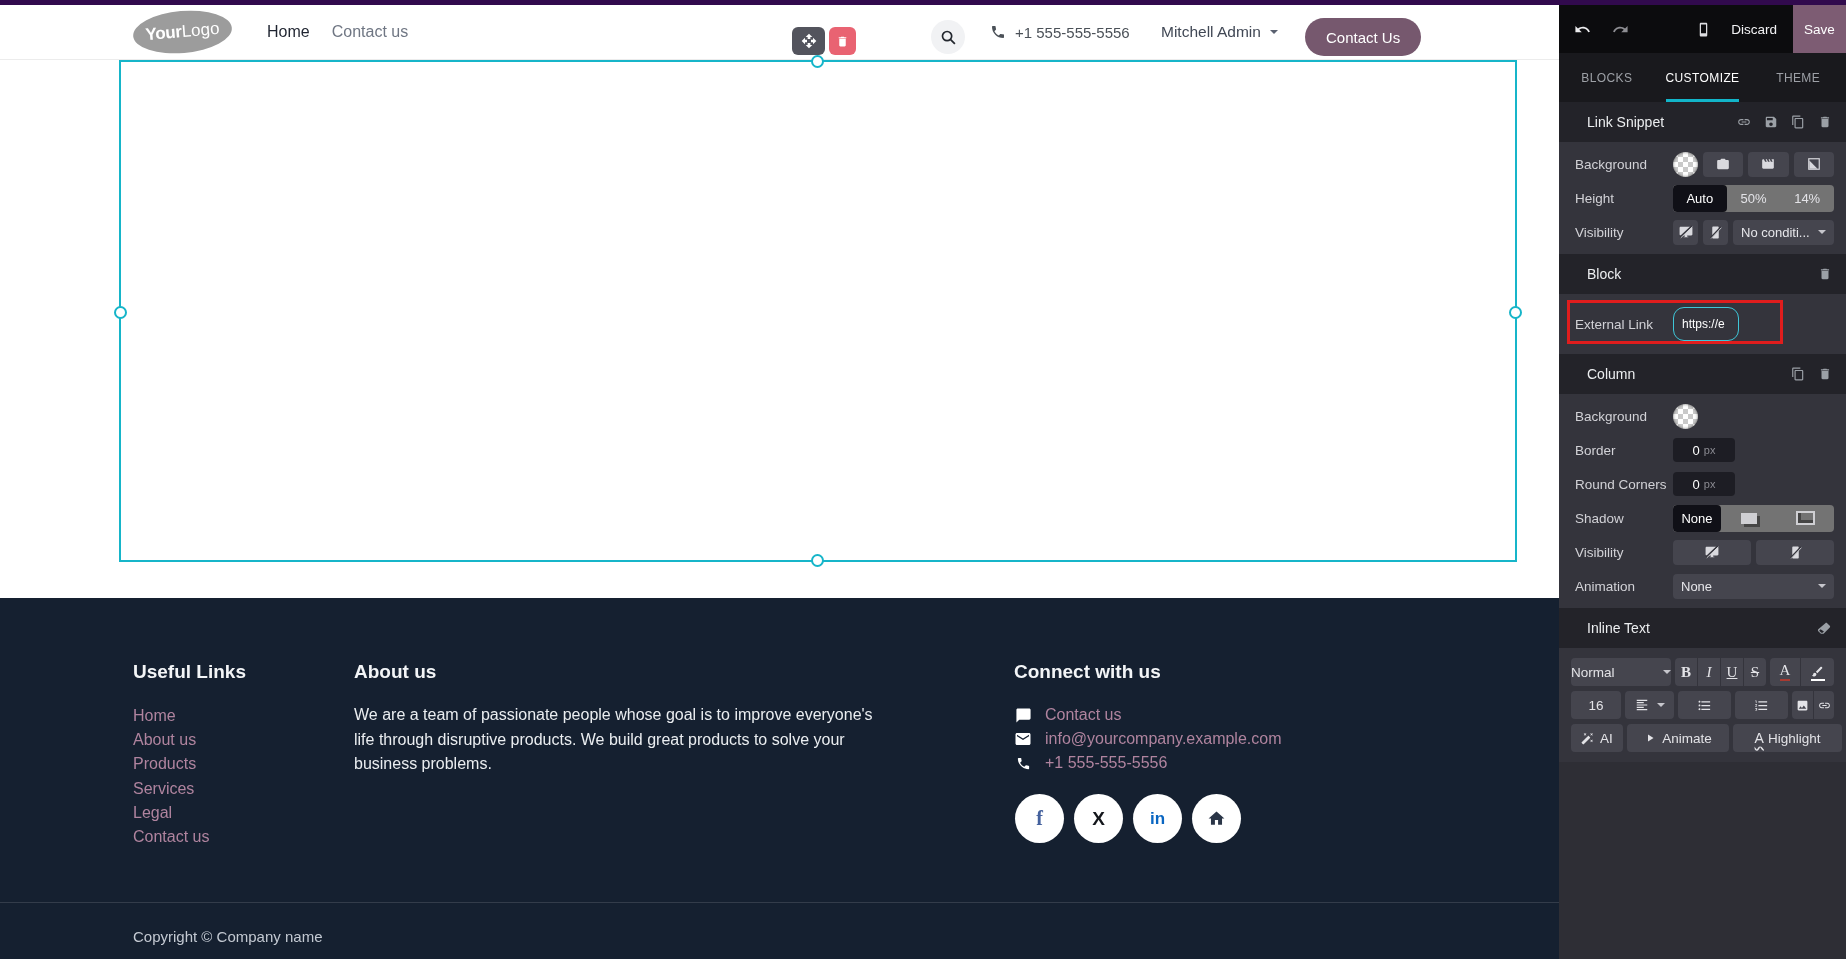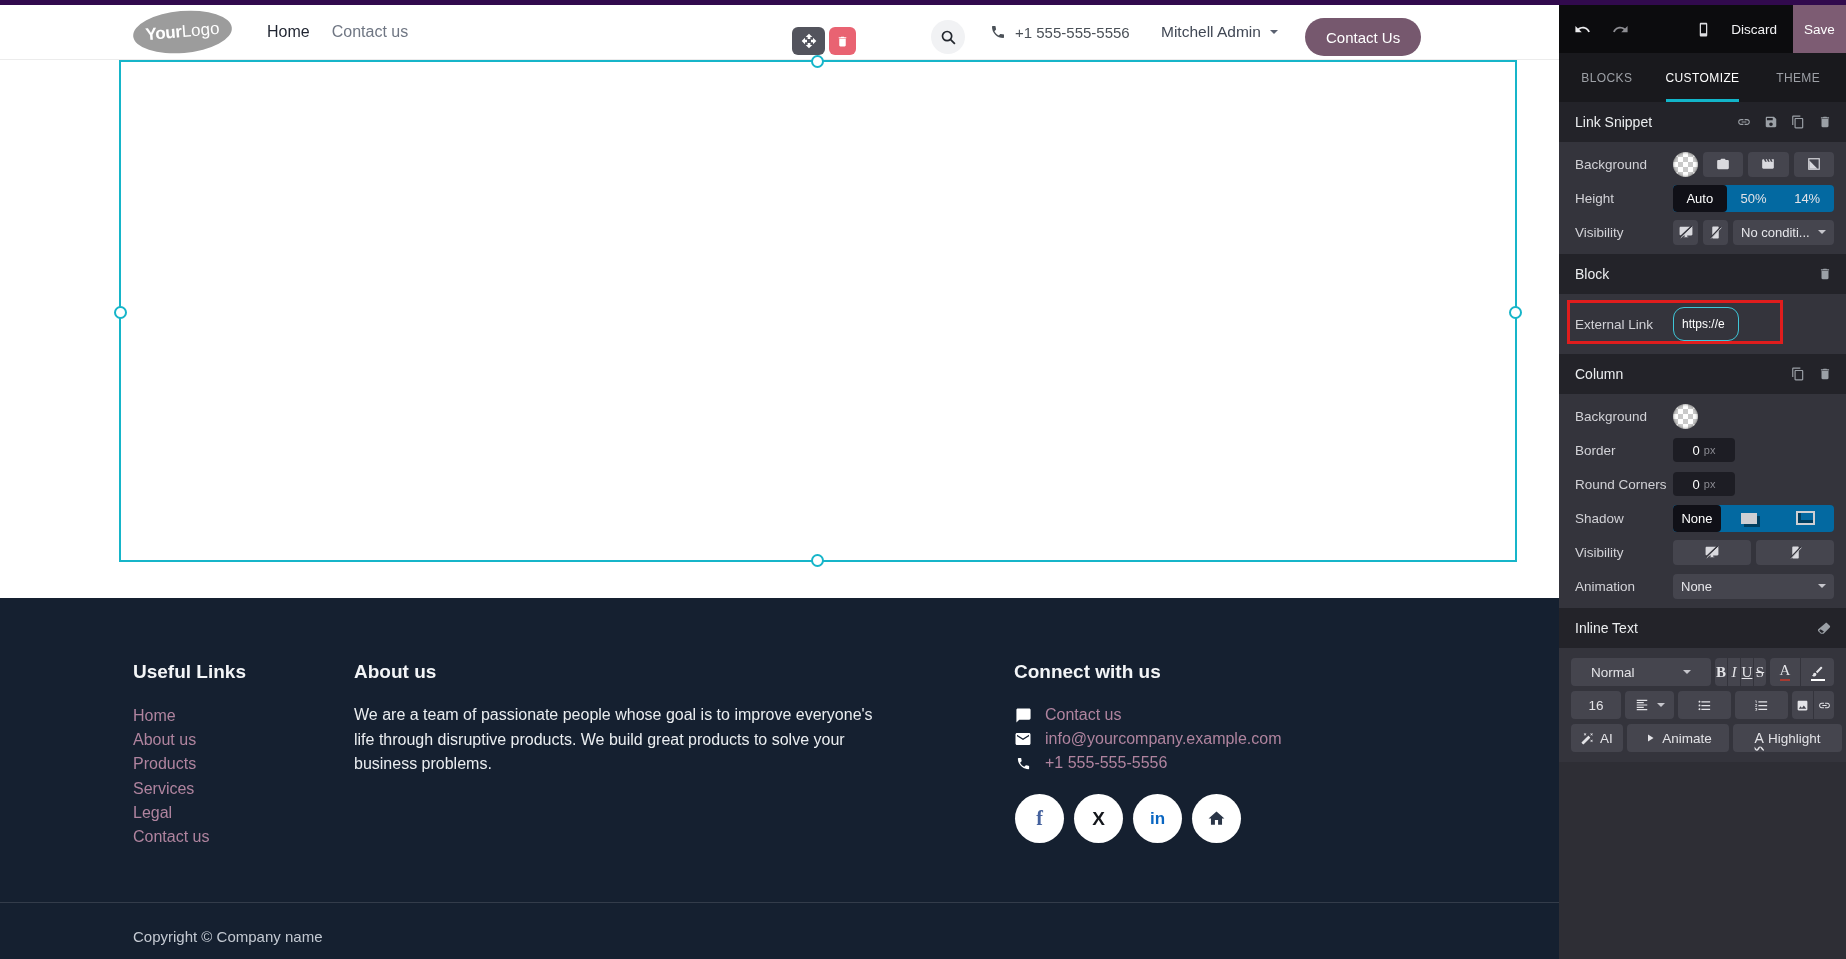--- a/index.html
+++ b/index.html
@@ -65,31 +65,31 @@
   .ptb .u1{margin-left:15px;color:#ececee;display:flex}
   .ptb .u2{margin-left:21px;color:#8e8e93;display:flex}
   .ptb .mob{margin-left:auto;color:#dedee2;display:flex}
   .ptb .disc{margin-left:20px;font-size:13.5px;color:#f2f2f4}
   .ptb .save{margin-left:16px;width:53px;height:48px;background:#7d5c73;color:#fff;display:flex;align-items:center;justify-content:center;font-size:13.5px}
   .ptabs{height:49px;background:#19191d;display:flex}
   .ptab{flex:1;display:flex;align-items:center;justify-content:center;font-size:12px;letter-spacing:.4px;color:#9da0a6;position:relative}
   .ptab.on{color:#fff}
   .ptab.on::after{content:"";position:absolute;left:12%;right:12%;bottom:0;height:3px;background:#12b5c9}
 
-  .sec{height:40px;background:#232329;display:flex;align-items:center;padding:0 14px 0 16px;color:#eceef0;font-size:14px}
+  .sec{height:40px;background:#232329;display:flex;align-items:center;padding:0 14px 0 28px;color:#eceef0;font-size:14px}
   .sec .ic{display:flex;gap:13px;margin-left:auto;color:#9ba0a6;align-items:center}
   .rows{background:#34343c;padding:5px 0}
   .row{min-height:30px;display:flex;align-items:center;padding:2px 12px 2px 16px}
   .lbl{font-size:13.5px;color:#d2d2d7}
   .ctrl{margin-left:auto;width:161px;display:flex;align-items:center;gap:5px}
   .gbtn{height:25px;background:#45454e;border-radius:4px;display:flex;align-items:center;justify-content:center;color:#d9d9de;flex:1}
   .sqbtn{width:25px;height:25px;min-width:25px;background:#45454e;border-radius:4px;display:flex;align-items:center;justify-content:center;color:#d9d9de}
   .checker{width:25px;height:25px;min-width:25px;border-radius:50%;background:repeating-conic-gradient(#c9c9c9 0% 25%,#fff 0% 50%);
            background-size:10px 10px;box-shadow:inset 0 0 3px rgba(0,0,0,.55)}
-  .seg{flex:1;height:27px;background:#0369a1;border-radius:4px;display:flex;overflow:hidden}
+  .seg{flex:1;height:27px;background:#737373;border-radius:4px;display:flex;overflow:hidden}
   .segi{flex:1;display:flex;align-items:center;justify-content:center;font-size:13px;color:#e3e3e7;gap:4px}
   .segi.on{background:#101017;color:#fff;border-radius:4px}
   .dd{height:25px;background:#45454e;border-radius:4px;display:flex;align-items:center;padding:0 8px;color:#e6e6ea;font-size:13px;flex:1;min-width:0}
   .dd .val{white-space:nowrap;overflow:hidden;text-overflow:ellipsis}
   .caret{width:0;height:0;border-left:4px solid transparent;border-right:4px solid transparent;border-top:4px solid #c6c6cc;margin-left:auto}
   .numin{width:62px;height:24px;background:#1d1d24;border-radius:4px;display:flex;align-items:center;justify-content:center;gap:4px;color:#fff;font-size:13px}
   .numin .u{color:#8b8b92;font-size:11px}
   .extrow{height:46px;position:relative}
   .extbox{position:absolute;left:8px;top:1px;width:216px;height:44px;border:3px solid #e01d1d;box-sizing:border-box;pointer-events:none}
   .extin{width:66px;height:22px;border:1px solid #3fc6d8;border-radius:11px;background:transparent;color:#fff;font-size:12px;
@@ -100,21 +100,21 @@
   .trow{display:flex;gap:4px;padding:0 12px;margin-top:5px}
   .tbtn{height:28px;background:#45454e;border-radius:4px;display:flex;align-items:center;justify-content:center;color:#e3e3e7;font-size:13.5px;gap:6px}
   .grp{display:flex;gap:1px;border-radius:4px;overflow:hidden}
   .grp .tbtn{border-radius:0}
   .serif{font-family:"Liberation Serif",serif;font-size:15px}
   .it{font-style:italic}.un{text-decoration:underline}.st{text-decoration:line-through}
   .fca{font-family:"Liberation Serif",serif;font-size:15px;line-height:1;border-bottom:2px solid #a83a31;padding-bottom:1px}
   .bstack{display:flex;flex-direction:column;align-items:center;gap:2px}
   .wbar{width:14px;height:2px;background:#fff}
   .hlA{font-size:14px;text-decoration:underline;text-decoration-style:wavy;text-underline-offset:3px}
-  .w100{width:100px;flex:none;justify-content:space-between;padding:0 20px}
+  .w100{width:100px;flex:none;justify-content:space-between;padding:0 0}
   .w50{width:50px;flex:none}.w49{width:49px;flex:none}.w53{width:53px;flex:none}
   .w21{width:21px;flex:none}.w30{width:30px;flex:none}.w33{width:33px;flex:none}
   .w52{width:52px;flex:none}.w102{width:102px;flex:none}.w109{width:109px;flex:none}
 </style>
 </head>
 <body>
 
 <div id="root">
   <div class="strip"></div>
 

